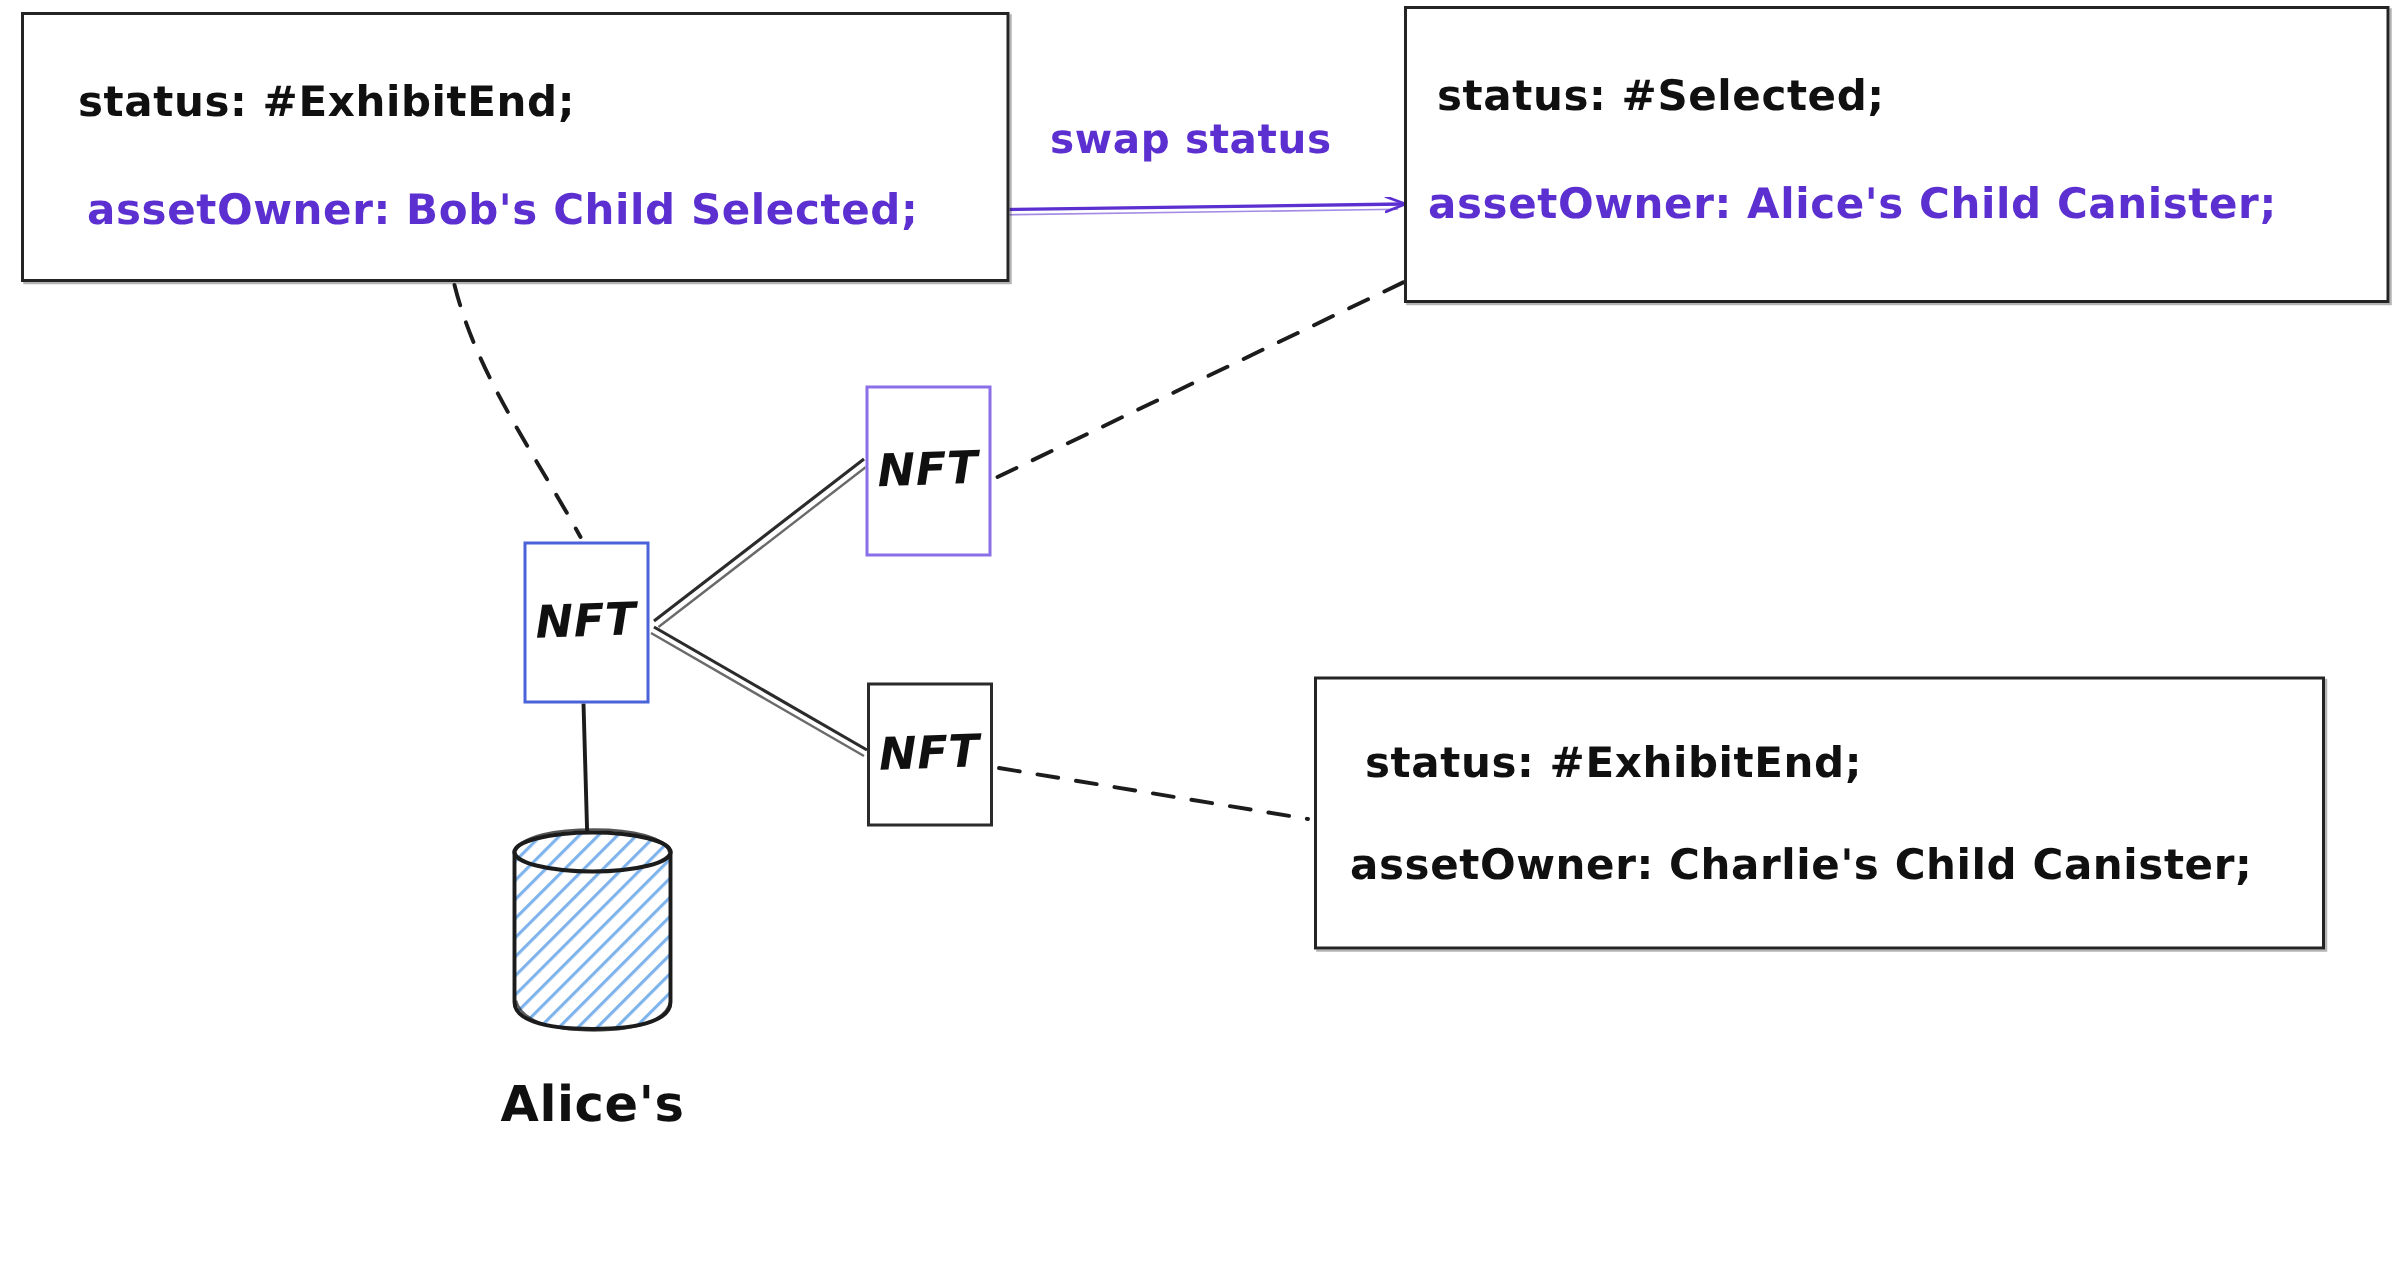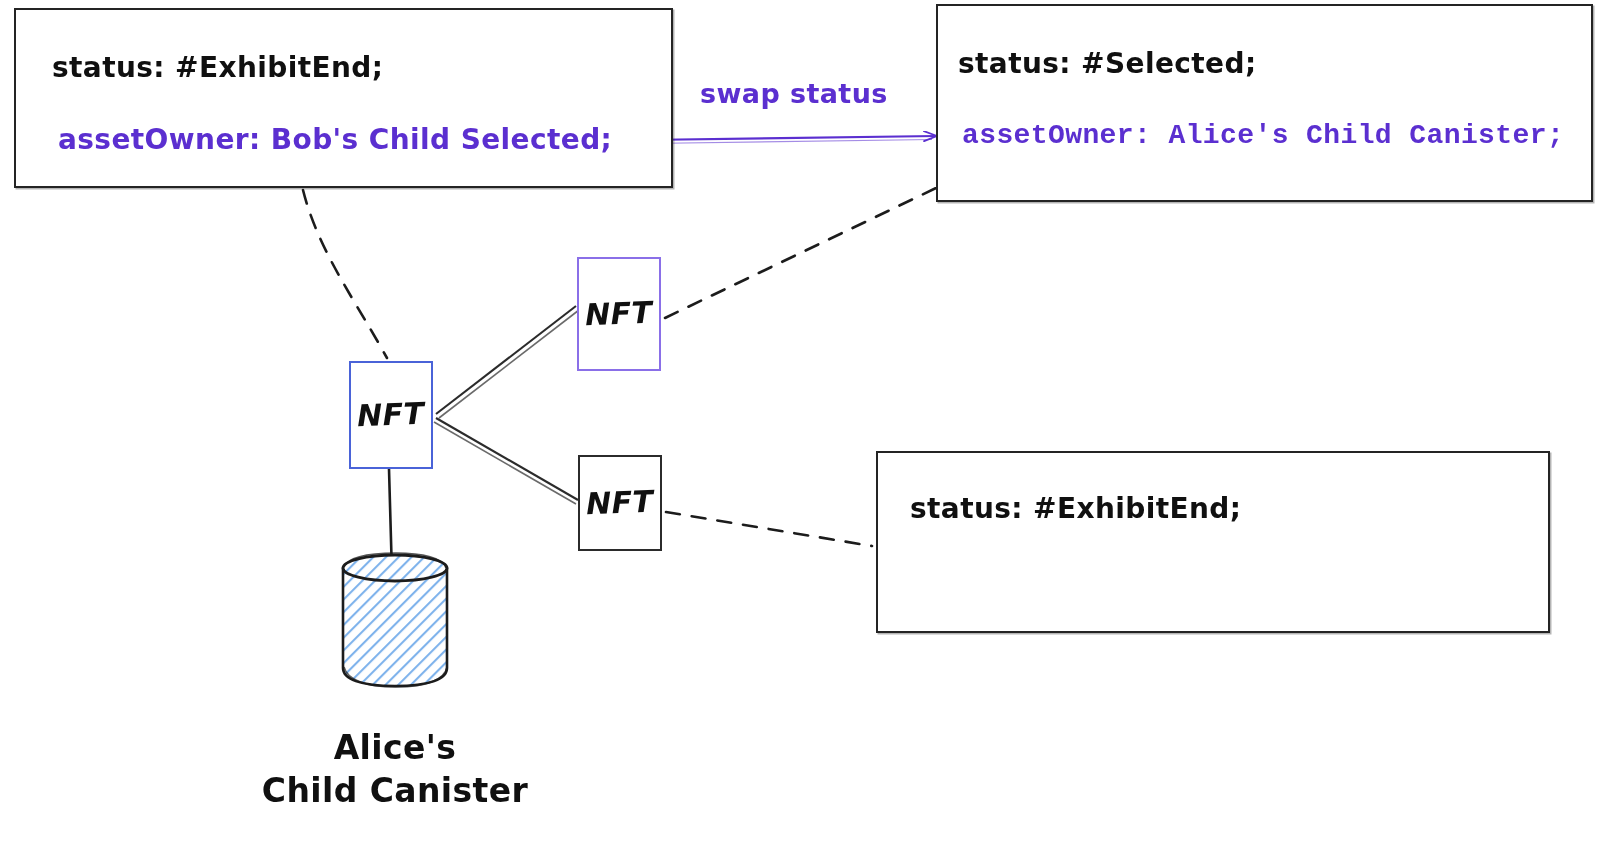--- a/index.html
+++ b/index.html
@@ -140,25 +140,26 @@
     </g>
   </svg>
 
   <div class="state-box" style="left:14px; top:8px; width:659px; height:180px;">
     <div class="hand state-line ink-black" style="left:36px; top:44px;">status: #ExhibitEnd;</div>
     <div class="hand state-line ink-purple" style="left:42px; top:116px;">assetOwner: Bob's Child Selected;</div>
   </div>
 
   <div class="state-box" style="left:936px; top:4px; width:657px; height:198px;">
     <div class="hand state-line ink-black" style="left:20px; top:44px;">status: #Selected;</div>
-    <div class="hand state-line ink-purple" style="left:24px; top:116px;font-family:Liberation Mono, monospace;">assetOwner: Alice's Child Canister;</div>
+    <div class="hand state-line ink-purple" style="left:14px; top:116px;">assetOwner: Alice's Child Canister;</div>
   </div>
 
   <div class="state-box" style="left:876px; top:451px; width:674px; height:182px;">
     <div class="hand state-line ink-black" style="left:32px; top:42px;">status: #ExhibitEnd;</div>
+    <div class="hand state-line ink-black" style="left:22px; top:110px;">assetOwner: Charlie's Child Canister;</div>
   </div>
 
   <div class="hand edge-label" style="left:700px; top:78px;">swap status</div>
 
   <div class="nft-box nft-violet" style="left:577px; top:257px; width:84px; height:114px;">
     <span class="hand nft-label">NFT</span>
   </div>
 
   <div class="nft-box nft-blue" style="left:349px; top:361px; width:84px; height:108px;">
     <span class="hand nft-label">NFT</span>
@@ -180,18 +181,17 @@
       <path d="M13,20 L13,120 C13,131 30,138 65,138 C100,138 117,131 117,120 L117,20 Z" fill="url(#hatch)" stroke="#1c1c1c" stroke-width="2.6" stroke-linejoin="round"></path>
 
       <ellipse cx="65" cy="20" rx="52" ry="13" fill="url(#hatch)" stroke="#1c1c1c" stroke-width="2.8"></ellipse>
 
       <path d="M14,19 C18,9 40,5 66,5 C92,5 114,10 116,20" fill="none" stroke="#1c1c1c" stroke-width="1.6" opacity="0.75"></path>
 
       <path d="M14,119 C17,131 34,139 66,139 C98,139 115,131 117,119" fill="none" stroke="#1c1c1c" stroke-width="1.6" opacity="0.7"></path>
     </svg>
   </div>
 
-  <div class="hand canister-caption" style="left:165px; top:715px;margin-top:12px;">
+  <div class="hand canister-caption" style="left:165px; top:715px;">
     <div>Alice's</div>
-    <div>Child Canister</div>
   </div>
 
 </div>
 
 </body></html>

